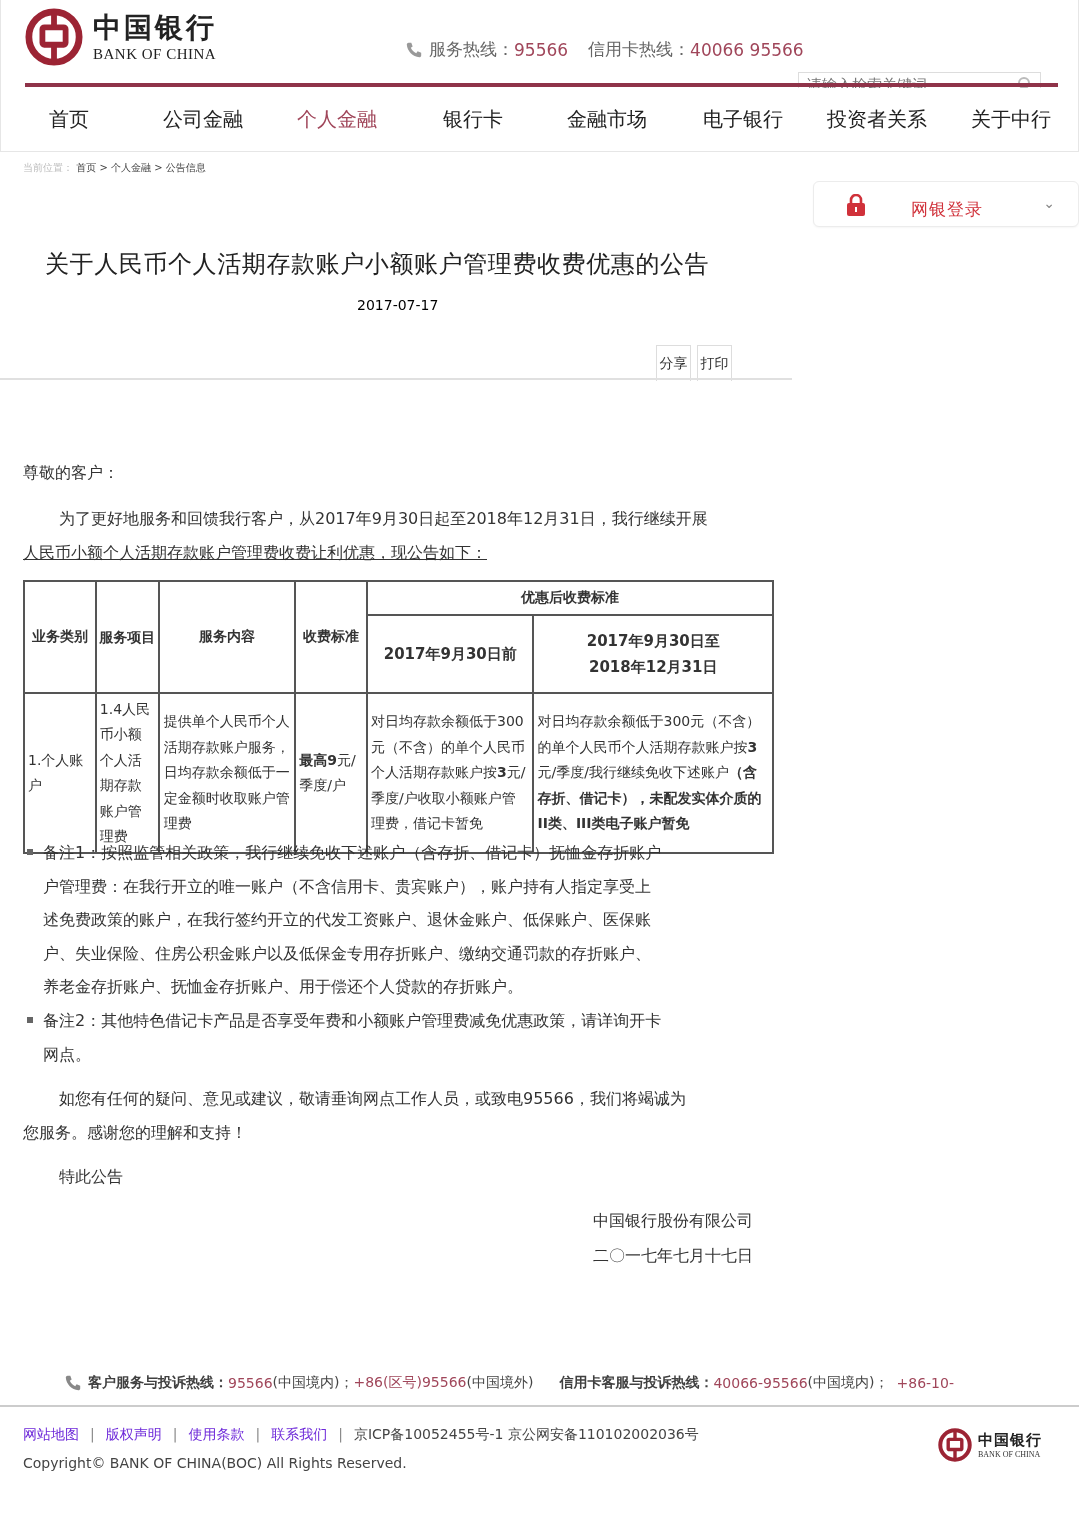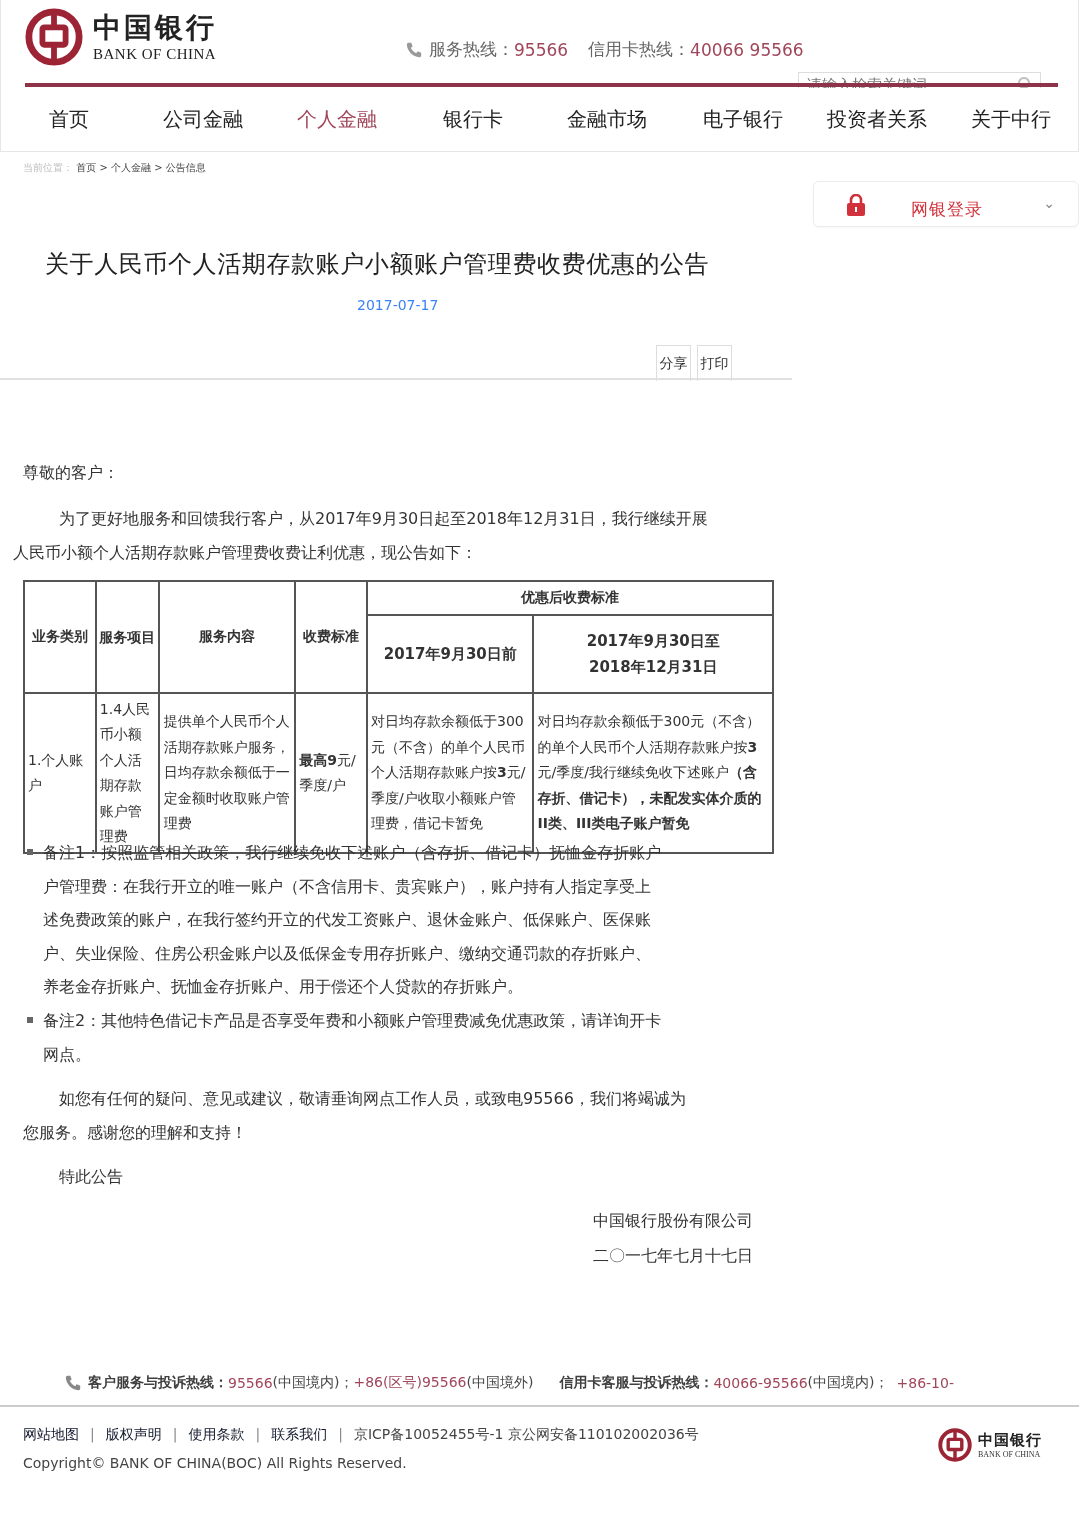--- a/index.html
+++ b/index.html
@@ -29,21 +29,21 @@
   .breadcrumb .lbl { color: #bbb; }
 
   
   .login { position: absolute; left: 813px; top: 181px; width: 266px; height: 46px; border: 1px solid #ececec; border-radius: 6px; background: #fff; box-shadow: 0 1px 2px rgba(0,0,0,0.04); cursor: pointer; }
   .lock-icon { position: absolute; left: 32px; top: 12px; width: 20px; height: 22px; }
   .login-label { position: absolute; left: 97px; top: 16px; font-size: 17px; color: #d0313a; letter-spacing: 1px; }
   .chev { position: absolute; right: 23px; top: 13px; font-size: 14px; color: #888; }
 
   
   .title { position: absolute; left: 45px; top: 248px; font-size: 24px; color: #222; letter-spacing: 0.6px; white-space: nowrap; }
-  .date { position: absolute; left: 357px; top: 297px; font-size: 14px; color: #3b82f6; text-align: center; }
+  .date { position: absolute; left: 357px; top: 297px; font-size: 14px; color: #000000; text-align: center; }
   .actions { position: absolute; left: 656px; top: 345px; display: flex; }
   .act-btn { width: 35px; height: 36px; border: 1px solid #ddd; border-bottom: none; margin-right: 6px; font-size: 14px; color: #333; display: flex; align-items: center; justify-content: center; background: #fff; cursor: pointer; }
   .divider { position: absolute; left: 0; top: 378px; width: 792px; height: 2px; background: #e0e0e0; }
 
   
   .p { position: absolute; font-size: 16px; color: #333; line-height: 34px; white-space: nowrap; }
 
   
   .tbl { position: absolute; left: 23px; top: 580px; width: 751px; border-collapse: collapse; font-size: 14px; color: #333; }
   .tbl td, .tbl th { border: 2px solid #555; vertical-align: middle; }
@@ -54,21 +54,21 @@
   .note { position: absolute; left: 23px; font-size: 16px; color: #333; line-height: 33.6px; white-space: nowrap; }
   .bullet { display: inline-block; width: 6px; height: 6px; background: #666; margin: 0 10px 3px 4px; vertical-align: middle; }
 
   
   .footer-hot { position: absolute; left: 64px; top: 1374px; font-size: 14px; color: #444; white-space: nowrap; display: flex; align-items: center; }
   .footer-hot .k { font-weight: bold; color: #404040; }
   .footer-hot .v { color: #a0465a; }
   .footer-rule { position: absolute; left: 0; top: 1405px; width: 1079px; height: 2px; background: #ccc; }
   .footer-links { position: absolute; left: 23px; top: 1426px; font-size: 14px; color: #444; white-space: nowrap; }
   .footer-links .sep { margin: 0 11px; color: #888; }
-  .footer-links a { color: #0f172a; text-decoration: none; }
+  .footer-links a { color: #6d28d9; text-decoration: none; }
   .copyright { position: absolute; left: 23px; top: 1455px; font-size: 14px; color: #444; white-space: nowrap; }
   .footer-logo { position: absolute; left: 938px; top: 1428px; display: flex; align-items: center; }
   .footer-logo .mk { width: 34px; height: 34px; }
   .footer-logo .tx { margin-left: 6px; display: flex; flex-direction: column; }
   .footer-logo .cn { font-family: "DejaVu Serif", serif; font-size: 15px; font-weight: bold; color: #222; letter-spacing: 1px; }
   .footer-logo .en { font-family: "Liberation Serif", serif; font-size: 8px; color: #333; }
 </style>
 </head>
 <body>
 
@@ -137,21 +137,21 @@
 <div class="title">关于人民币个人活期存款账户小额账户管理费收费优惠的公告</div>
 <div class="date">2017-07-17</div>
 <div class="actions">
   <div class="act-btn">分享</div>
   <div class="act-btn">打印</div>
 </div>
 <div class="divider"></div>
 
 <div class="p" style="left:23px; top:456px;">尊敬的客户：</div>
 <div class="p" style="left:59px; top:502px;">为了更好地服务和回馈我行客户，从2017年9月30日起至2018年12月31日，我行继续开展</div>
-<div class="p" style="left:13px; top:536px;">人民币小额个人活期存款账户管理费收费让利优惠，现公告如下：</div>
+<div class="p" style="left:23px; top:536px;text-decoration:underline;">人民币小额个人活期存款账户管理费收费让利优惠，现公告如下：</div>
 
 <table class="tbl">
   <colgroup>
     <col style="width:72px">
       <col style="width:63px">
       <col style="width:137px">
       <col style="width:72px">
       <col style="width:167px">
       <col style="width:240px">
   </colgroup>

